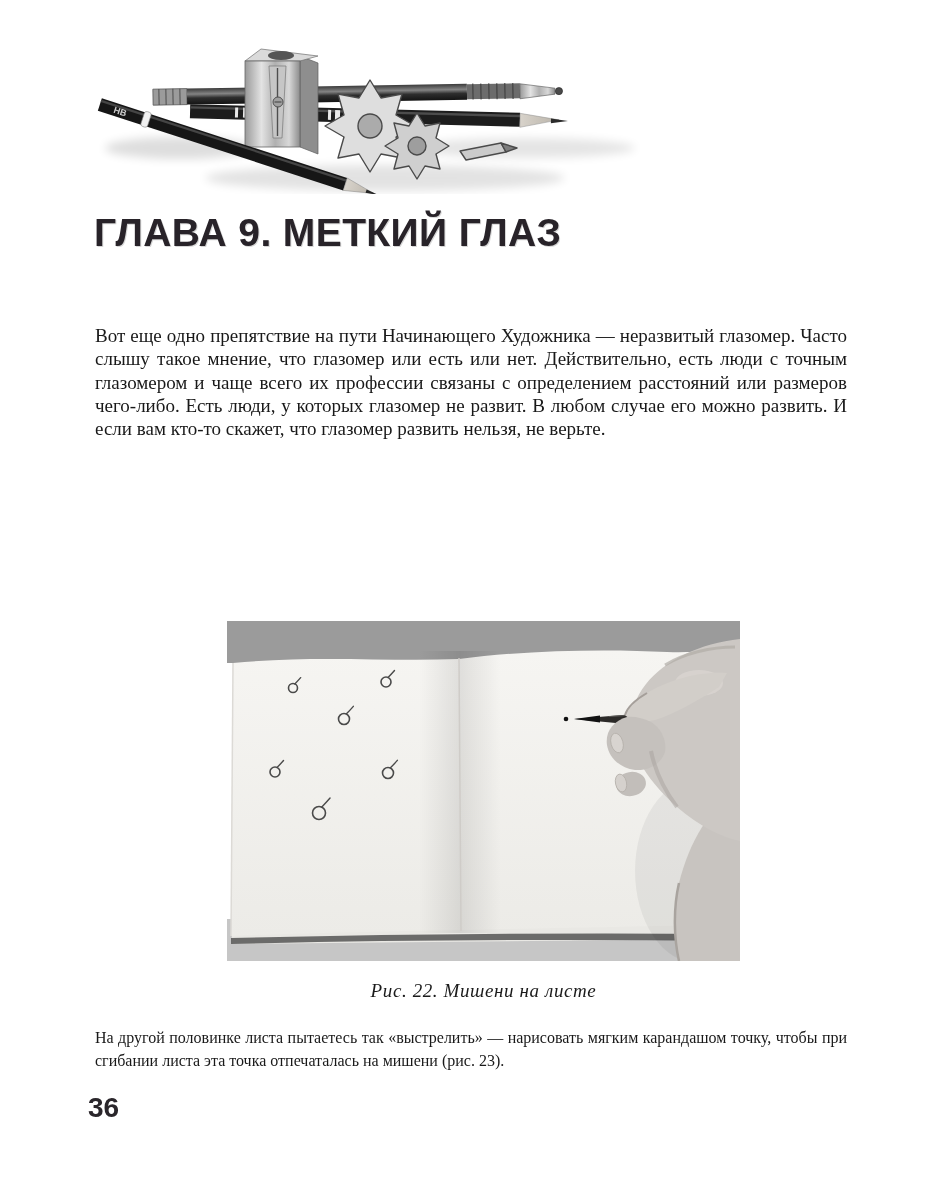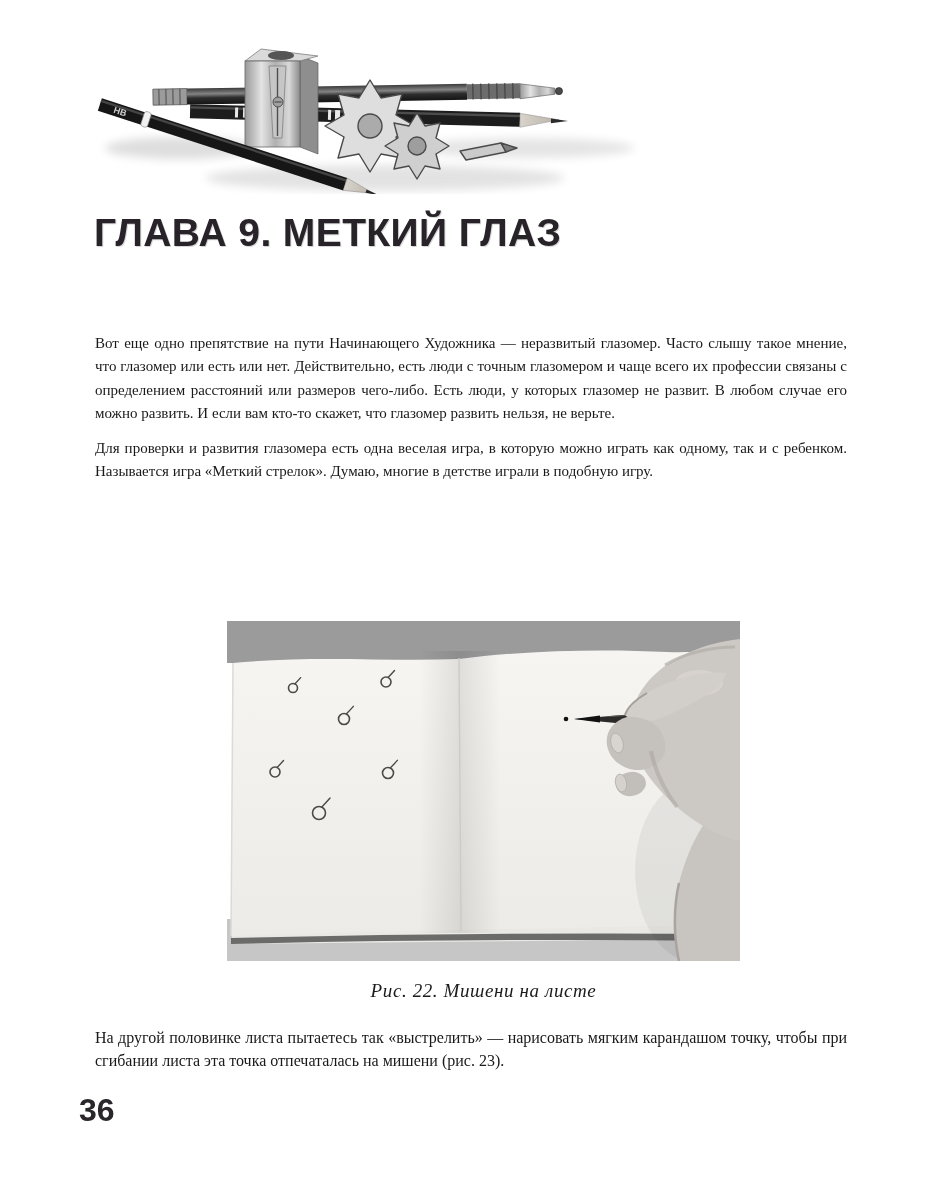--- a/index.html
+++ b/index.html
@@ -4,30 +4,30 @@
 <style>
   html,body{margin:0;padding:0;background:#ffffff;}
   .page{position:relative;width:927px;height:1200px;background:#ffffff;overflow:hidden;
         font-family:"Liberation Serif", serif;}
   .header-art{position:absolute;top:26px;left:85px;width:560px;height:168px;}
   .chapter-title{position:absolute;top:211px;left:94px;margin:0;
       font-family:"Liberation Sans", sans-serif;font-weight:700;font-size:39px;
       letter-spacing:0.4px;color:#282329;text-shadow:1px 1px 0 rgba(90,90,90,0.25);
       white-space:nowrap;}
   .text-block{position:absolute;top:320px;left:95px;width:752px;}
-  .body-par{margin:12px 0 9px 0;font-size:15px;line-height:23.3px;text-align:justify;
+  .body-par{margin:4px 0 9px 0;font-size:19px;line-height:23.3px;text-align:justify;
       color:#191919;}
   .figure-wrap{position:absolute;top:605px;left:211px;width:513px;}
   .figure-svg{display:block;width:513px;height:340px;}
   .figure-caption{margin-top:19px;text-align:center;font-style:italic;font-size:19px;
       color:#1b1b1b;letter-spacing:0.6px;}
   .closing-par{position:absolute;top:1026px;left:95px;width:752px;margin:0;
       font-size:16px;line-height:23.3px;text-align:justify;color:#191919;}
-  .page-number{position:absolute;top:1092px;left:79px;
-      font-family:"Liberation Sans", sans-serif;font-weight:700;font-size:32px;color:#2a262b;}
+  .page-number{position:absolute;top:1092px;left:88px;
+      font-family:"Liberation Sans", sans-serif;font-weight:700;font-size:28px;color:#2a262b;}
   
   .target{fill:none;stroke:#4a4a4a;stroke-width:1.6px;}
   .target-stem{fill:none;stroke:#4a4a4a;stroke-width:1.4px;stroke-linecap:round;}
   text.svg-label{font-family:"Liberation Sans", sans-serif;}
 </style>
 </head>
 <body>
 
 <div class="page">
 
@@ -126,21 +126,20 @@
         <polygon points="273,72 303,78.5 273,85" fill="url(#woodGrad)" stroke="#8d8d8d" stroke-width="0.5"></polygon>
         <polygon points="295,76.8 308,78.5 295,80.4" fill="#262626"></polygon>
       </g>
     </svg>
   </div>
 
   <h1 class="chapter-title">ГЛАВА 9. МЕТКИЙ ГЛАЗ</h1>
 
   <div class="text-block">
     <p class="body-par">Вот еще одно препятствие на пути Начинающего Художника — неразвитый глазомер. Часто слышу такое мнение, что глазомер или есть или нет. Действительно, есть люди с точным глазомером и чаще всего их профессии связаны с определением расстояний или размеров чего-либо. Есть люди, у которых глазомер не развит. В любом случае его можно развить. И если вам кто-то скажет, что глазомер развить нельзя, не верьте.</p>
-    <p class="body-par">Для проверки и развития глазомера есть одна веселая игра, в которую можно играть как одному, так и с ребенком. Называется игра «Меткий стрелок». Думаю, многие в детстве играли в подобную игру.</p>
   </div>
 
   <figure class="figure-wrap" style="margin:16px">
     <svg class="figure-svg" viewBox="0 0 513 340">
       <defs>
         <linearGradient id="foldGrad" x1="0" y1="0" x2="1" y2="0">
           <stop offset="0" stop-color="#000" stop-opacity="0"></stop>
           <stop offset="0.5" stop-color="#000" stop-opacity="0.09"></stop>
           <stop offset="1" stop-color="#000" stop-opacity="0"></stop>
         </linearGradient>

